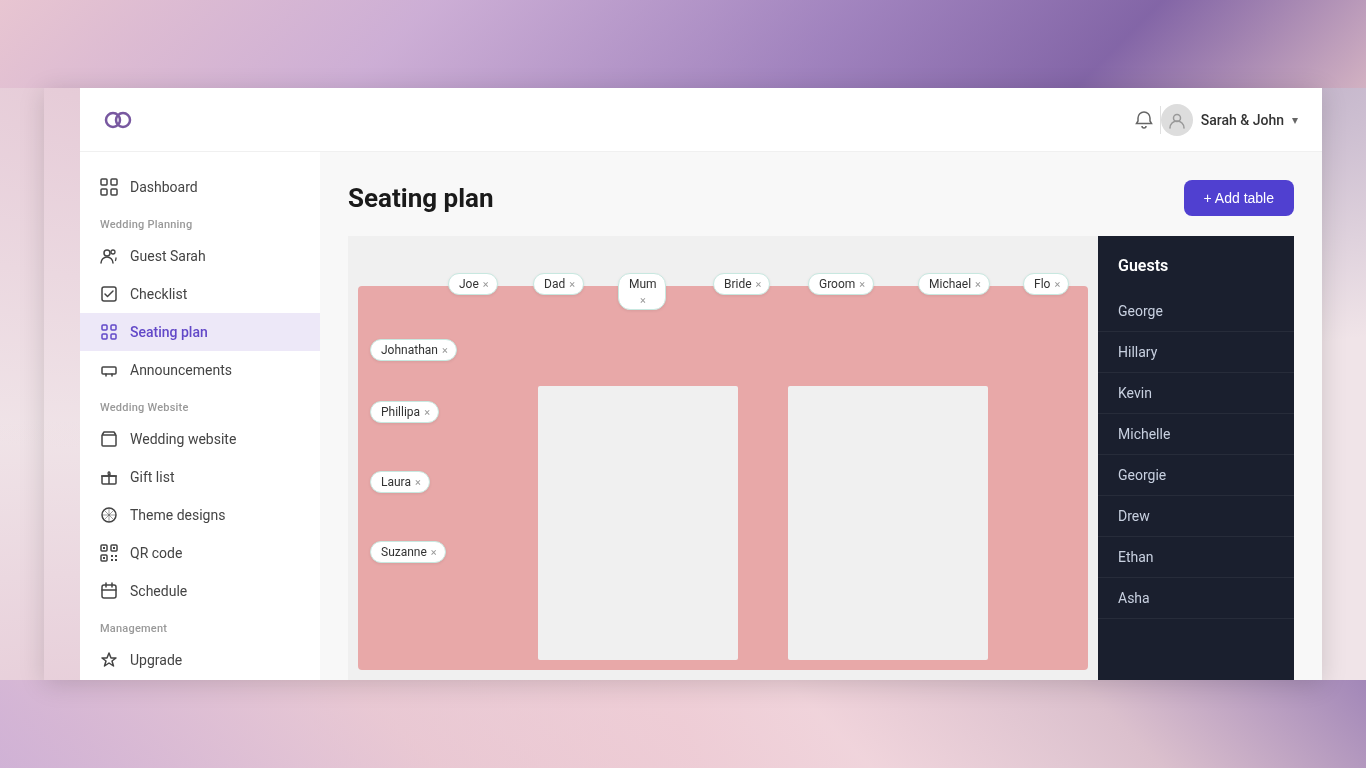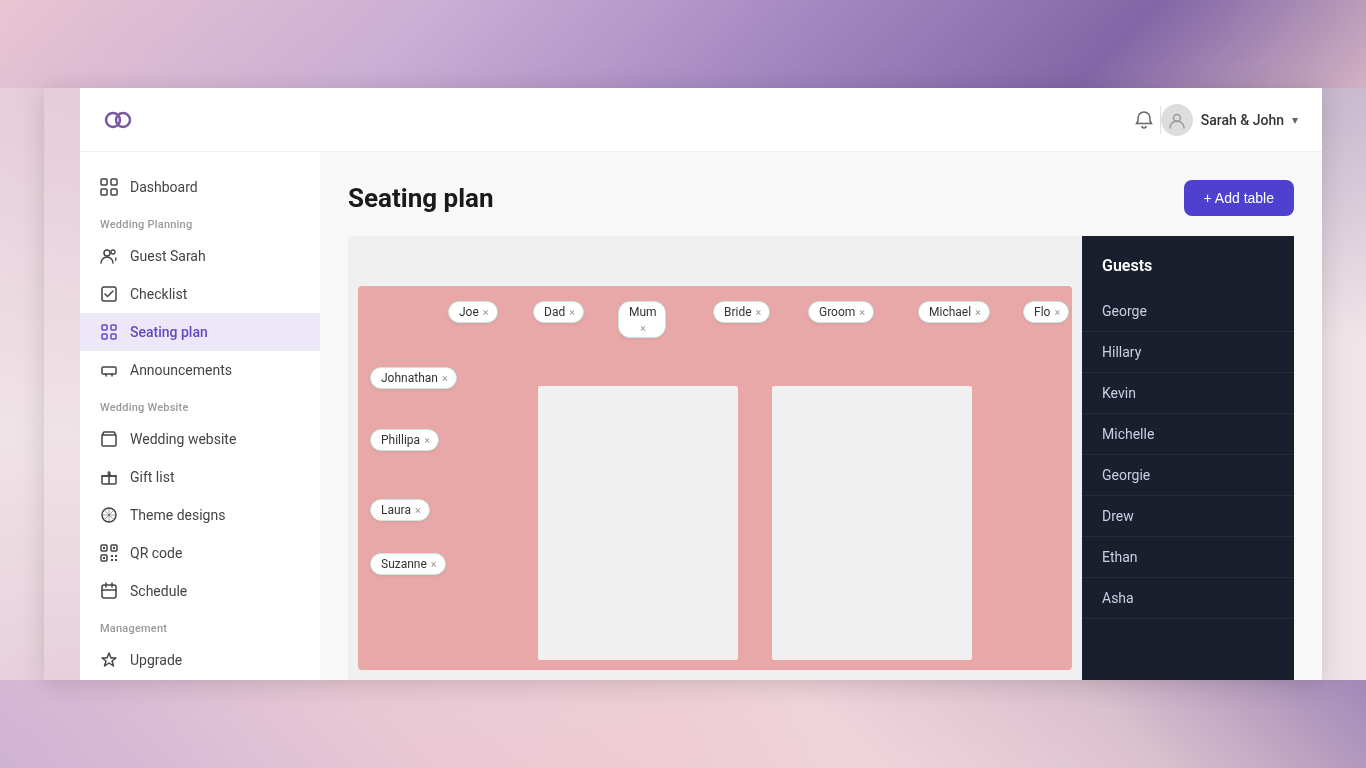--- a/index.html
+++ b/index.html
@@ -277,33 +277,32 @@
       border: 1px solid #c8e8e0;
       border-radius: 12px;
       padding: 3px 8px 3px 10px;
       font-size: 12px;
       color: #333;
       display: flex;
       align-items: center;
       gap: 4px;
       white-space: nowrap;
       box-shadow: 0 1px 3px rgba(0,0,0,0.08);
-      margin-top: 28px;
     }
 
     .guest-tag-x {
       color: #999;
       font-size: 11px;
       cursor: pointer;
       line-height: 1;
     }
 
     
     .guests-panel {
-      width: 212px;
+      width: 196px;
       background: #1a1f2e;
       color: white;
       padding: 20px 0;
       overflow-y: auto;
       flex-shrink: 0;
     }
 
     .guests-panel-title {
       font-size: 16px;
       font-weight: 600;
@@ -522,21 +521,21 @@
             <span class="guest-tag-x">×</span>
           </div>
           <div class="guest-tag" style="top:165px; left:22px;">
             <span>Phillipa</span>
             <span class="guest-tag-x">×</span>
           </div>
           <div class="guest-tag" style="top:235px; left:22px;">
             <span>Laura</span>
             <span class="guest-tag-x">×</span>
           </div>
-          <div class="guest-tag" style="top:289px; left:22px;justify-content:center;">
+          <div class="guest-tag" style="top:305px; left:22px;justify-content:center;">
             <span>Suzanne</span>
             <span class="guest-tag-x">×</span>
           </div>
 
         </div>
 
         <div class="guests-panel">
           <div class="guests-panel-title">Guests</div>
           <div class="guest-list-item">George</div>
           <div class="guest-list-item">Hillary</div>

